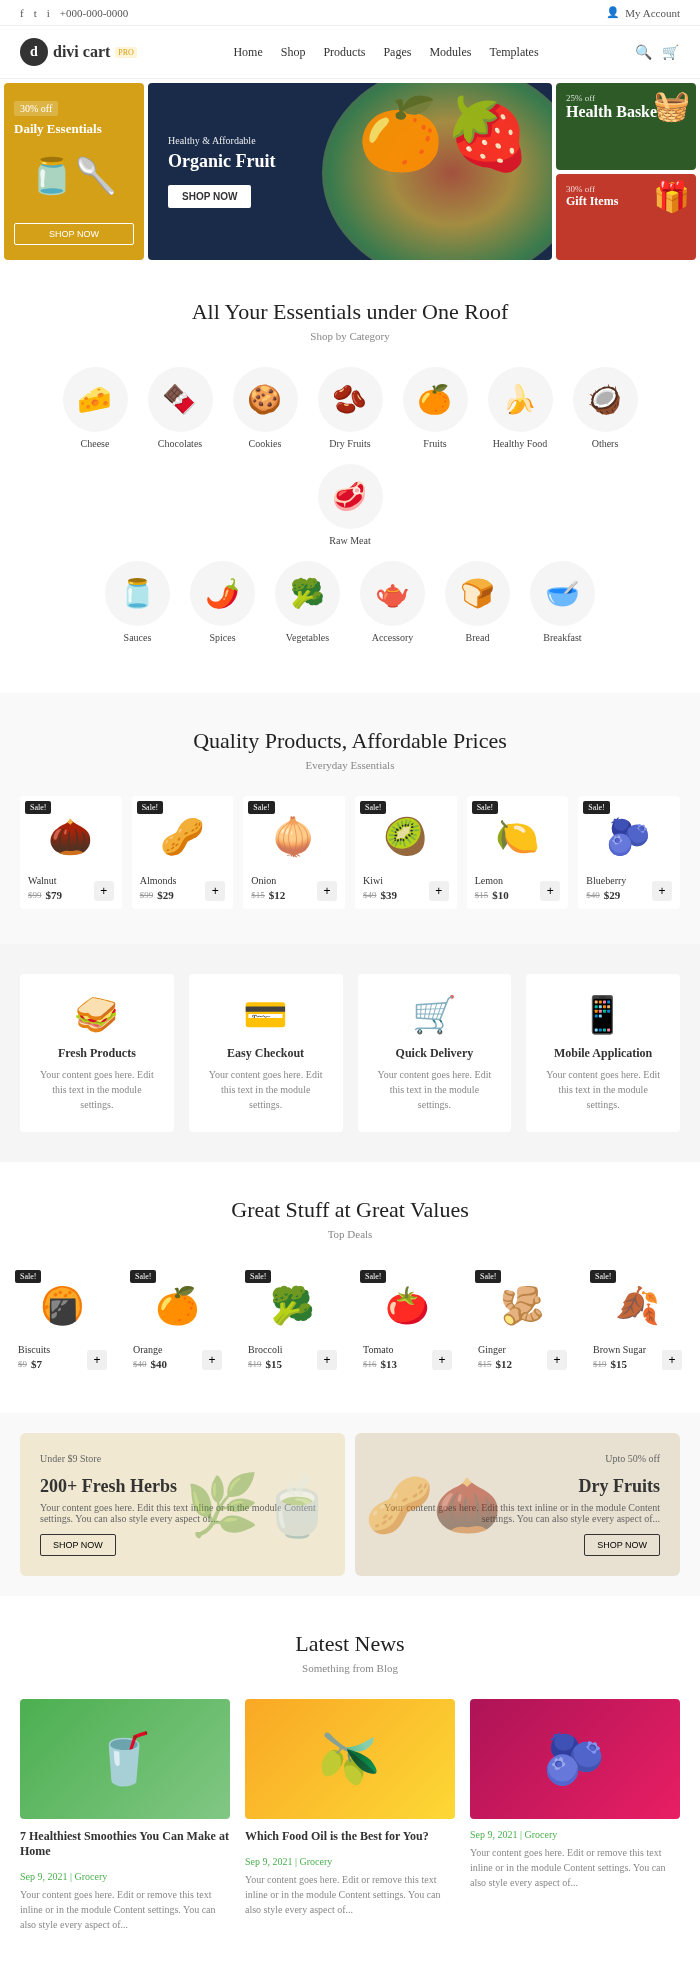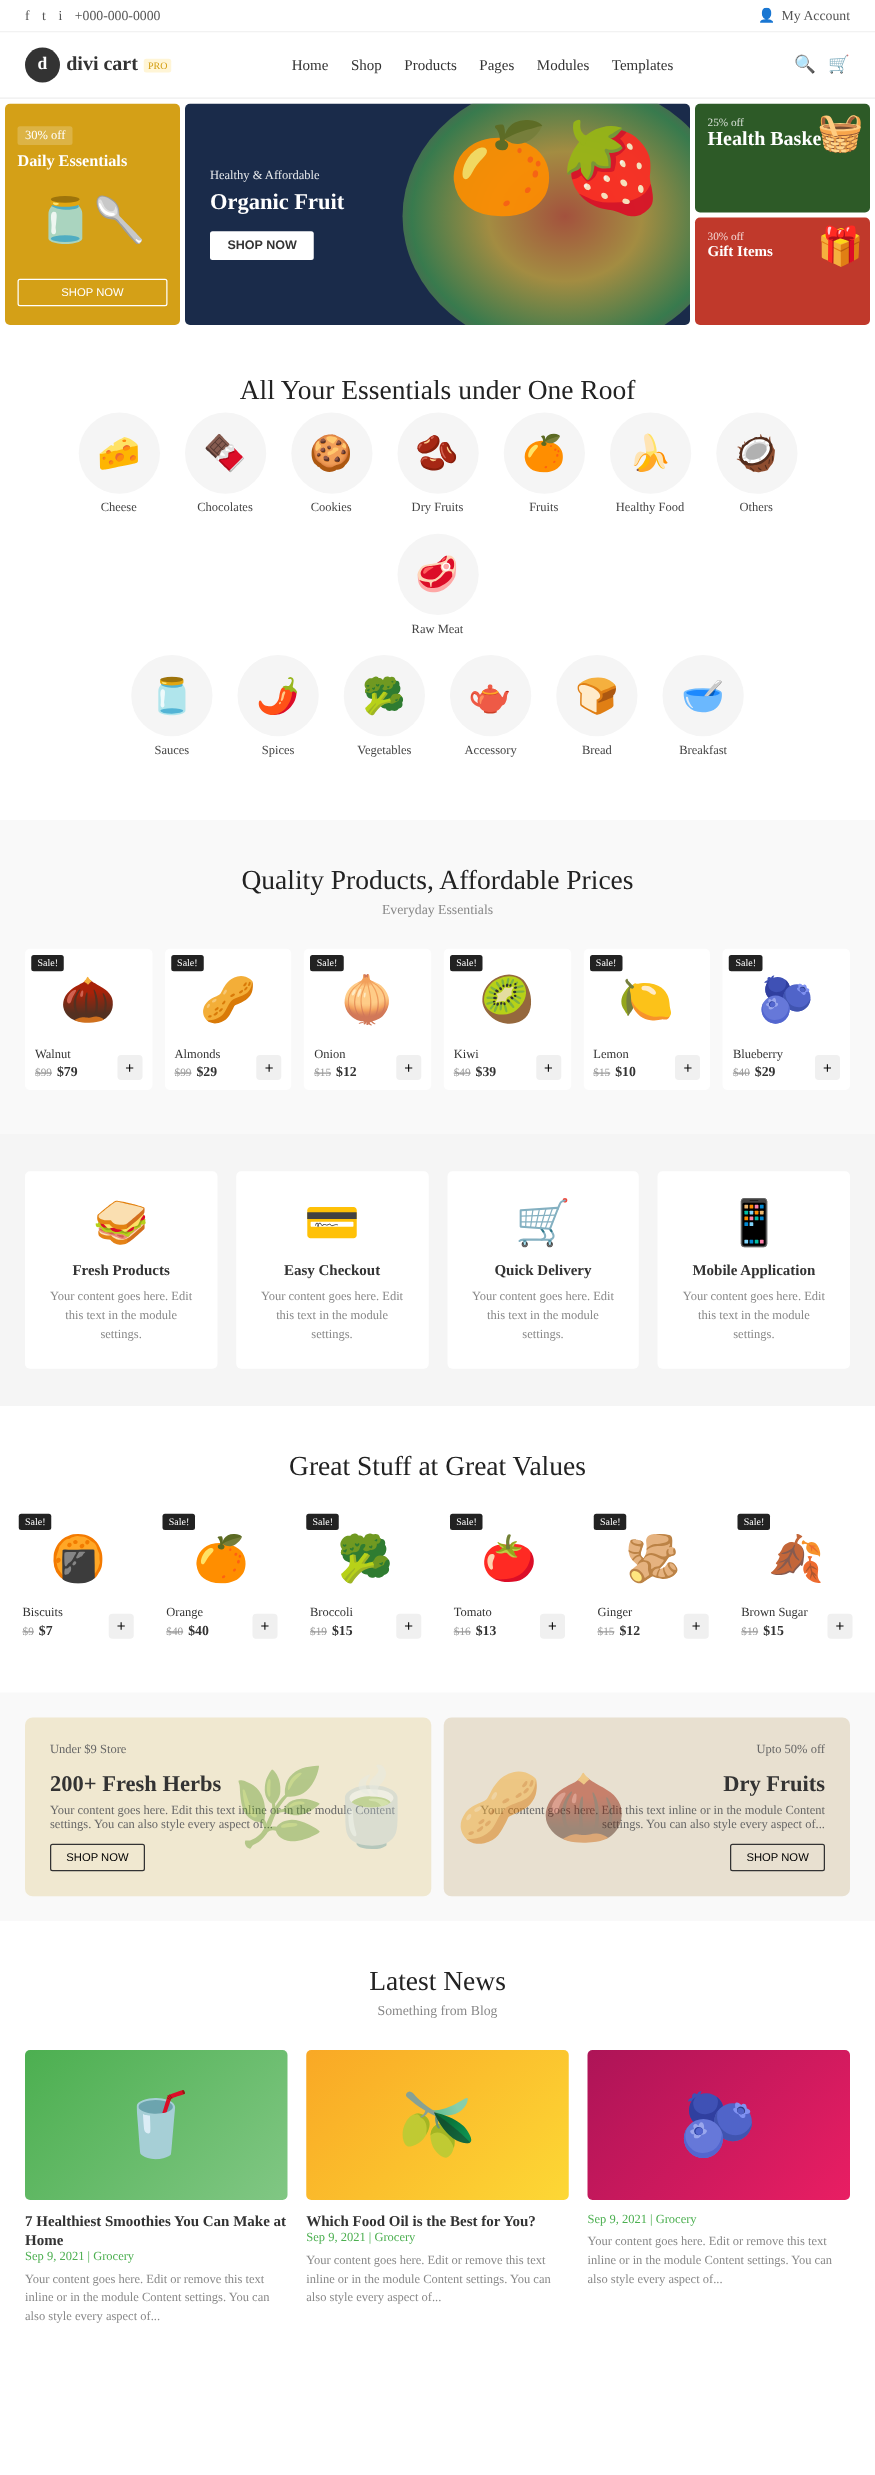--- a/index.html
+++ b/index.html
@@ -348,21 +348,21 @@
       align-items: center;
       justify-content: center;
     }
     .news-img-1 { background: linear-gradient(135deg, #4caf50, #81c784); }
     .news-img-2 { background: linear-gradient(135deg, #f9a825, #fdd835); }
     .news-img-3 { background: linear-gradient(135deg, #ad1457, #e91e63); }
     .news-title {
       font-size: 12px;
       font-weight: bold;
       color: #333;
-      margin-bottom: 0;
+      margin-bottom: 12px;
     }
     .news-meta {
       font-size: 10px;
       color: #4caf50;
       margin-bottom: 5px;
     }
     .news-excerpt {
       font-size: 10px;
       color: #888;
       line-height: 1.5;
@@ -467,20 +467,21 @@
     <div class="hero-right-bottom">
       <div style="font-size:9px;opacity:0.8;">30% off</div>
       <div style="font-size:12px;font-weight:bold;">Gift Items</div>
       <div style="position:absolute;right:5px;top:5px;font-size:30px;">🎁</div>
     </div>
   </div>
 </div>
 
 <div class="section">
   <h2 class="section-title">All Your Essentials under One Roof</h2>
+  <p class="section-subtitle">Shop by Category</p>
 
   <div class="categories-grid">
     <div class="category-item">
       <div class="category-circle">🧀</div>
       <span class="category-label">Cheese</span>
     </div>
     <div class="category-item">
       <div class="category-circle">🍫</div>
       <span class="category-label">Chocolates</span>
     </div>
@@ -632,20 +633,21 @@
   <div class="feature-card">
     <div class="feature-icon">📱</div>
     <div class="feature-title">Mobile Application</div>
     <div class="feature-desc">Your content goes here. Edit this text in the module settings.</div>
   </div>
 </div>
 
 <div class="deals-section">
   <div style="text-align:center;">
     <h2 class="section-title">Great Stuff at Great Values</h2>
+    <p class="section-subtitle">Top Deals</p>
   </div>
   <div class="products-grid">
     <div class="product-card">
       <span class="sale-badge">Sale!</span>
       <div class="product-img">🍘</div>
       <div class="product-name">Biscuits</div>
       <div class="product-price">
         <span class="price-old">$9</span>
         <span class="price-new">$7</span>
       </div>

